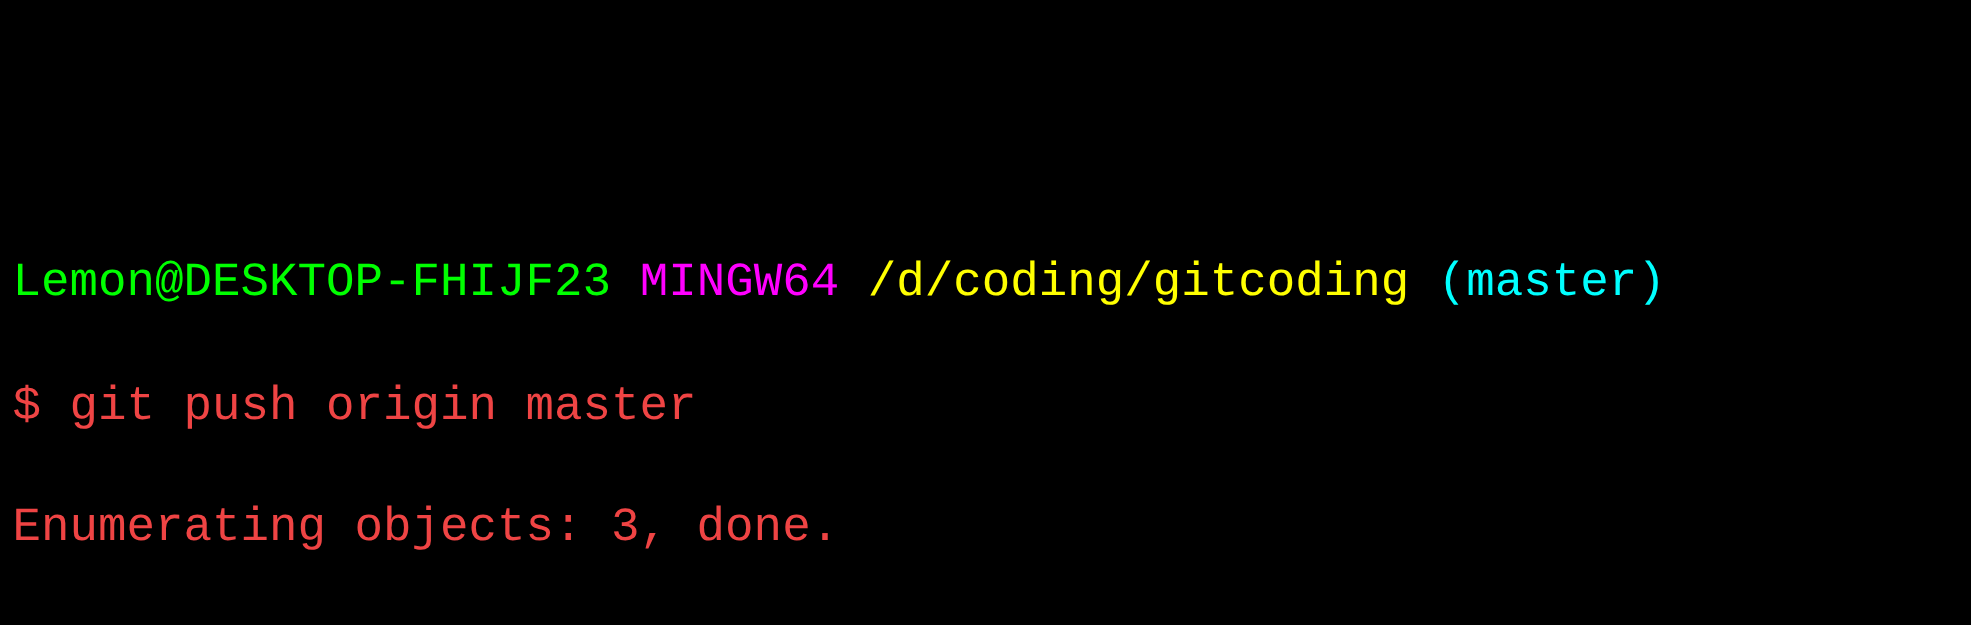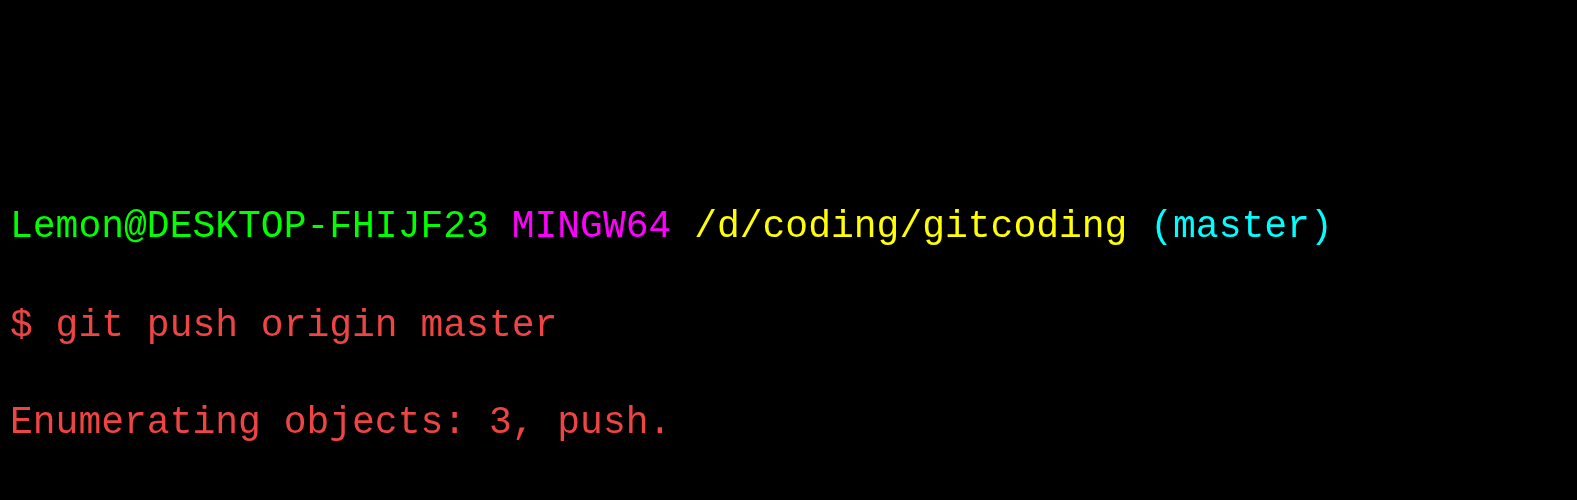--- a/index.html
+++ b/index.html
@@ -41,21 +41,21 @@
       color: #ef4444;
     }
   </style>
 </head>
 <body>
 
 
 
 <div class="prompt-line"><span class="green">Lemon@DESKTOP-FHIJF23</span><span class="white"> </span><span class="magenta">MINGW64</span><span class="white"> </span><span class="yellow">/d/coding/gitcoding</span><span class="white"> </span><span class="cyan">(master)</span></div>
 <div class="output-line"><span>$ </span><span>git push origin master</span></div>
-<div class="output-line">Enumerating objects: 3, push.</div>
+<div class="output-line">Enumerating objects: 3, done.</div>
 <div class="output-line">Counting objects: 100% (3/3), done.</div>
 
 
 
 
 
 
 
 
 

